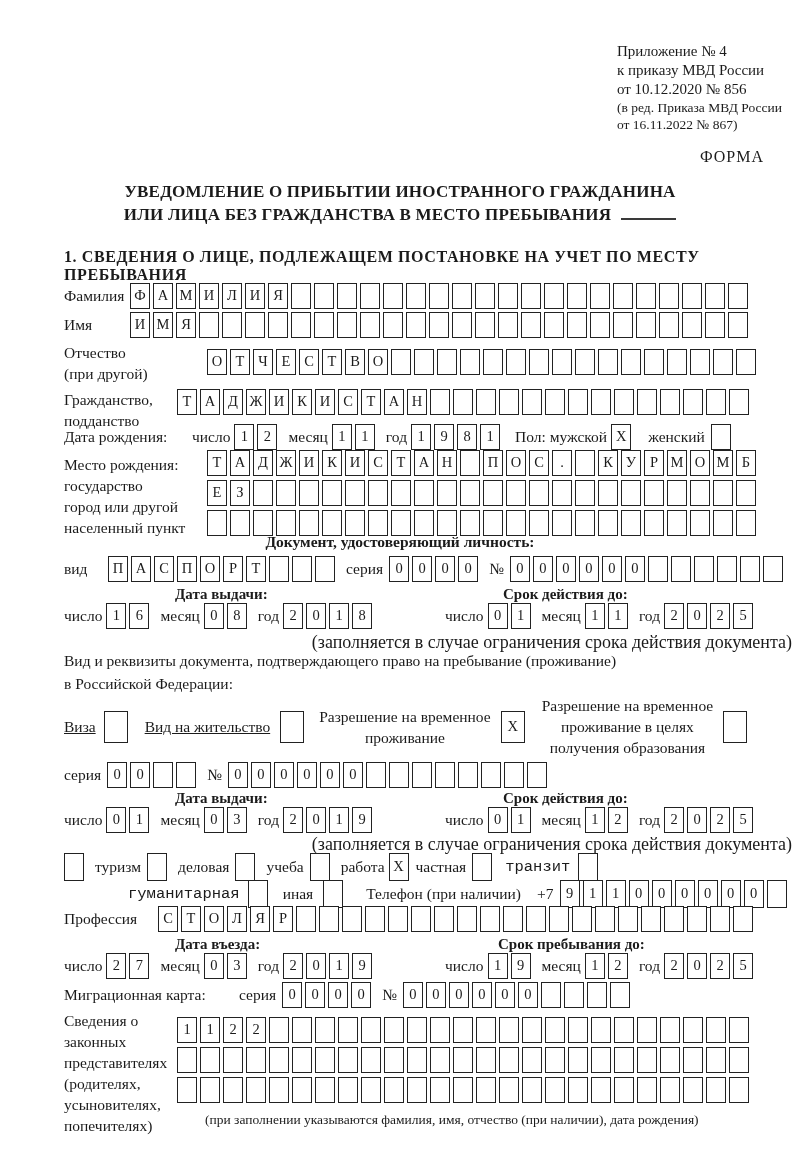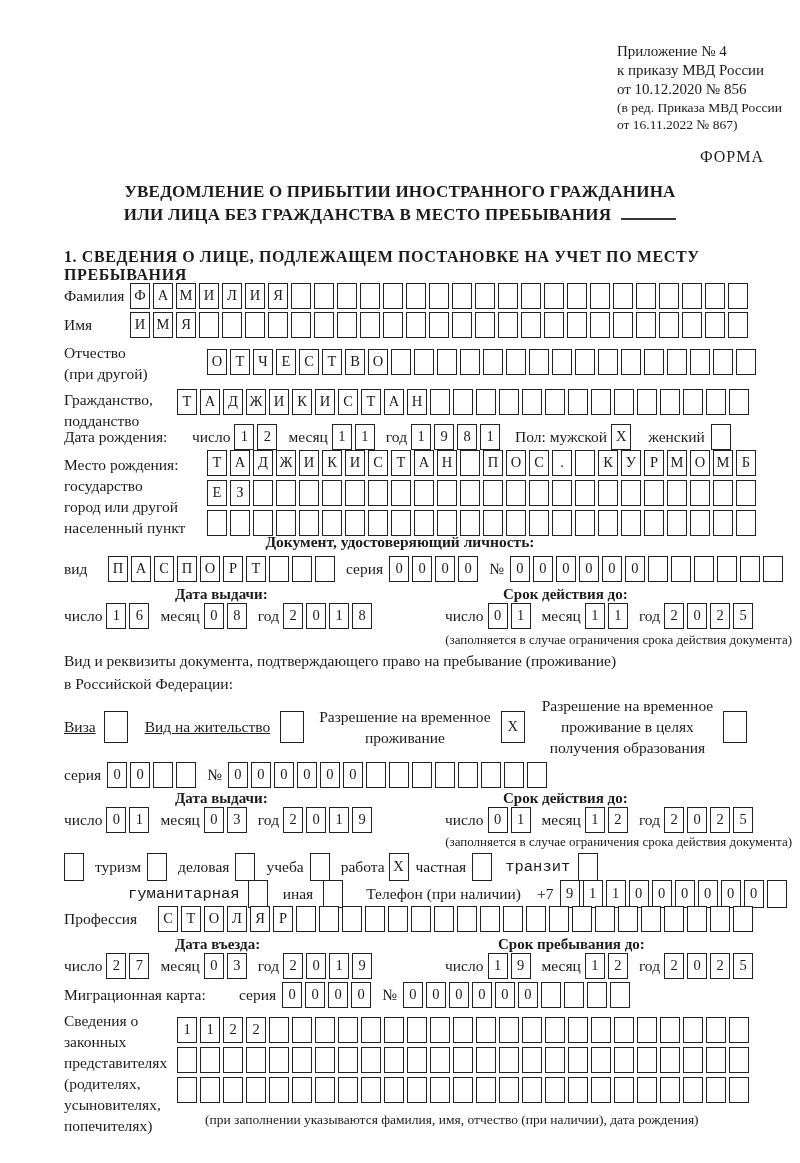--- a/index.html
+++ b/index.html
@@ -17,21 +17,21 @@
   .lblcol{font-size:15.5px;line-height:21px;margin-top:2px;}
   .boxes{display:inline-flex;}
   .bstack .boxes{display:flex;margin-bottom:4px;}
   .box{display:inline-block;box-sizing:border-box;width:20px;height:26px;border:1.8px solid #222;
        margin-right:3px;text-align:center;font-size:14.5px;line-height:23px;background:#fff;}
   .chk .box{width:24px;height:32px;line-height:29px;}
   .chk2 .box{width:20px;height:28px;line-height:25px;}
   .cblock{font-size:15.5px;line-height:21px;text-align:center;}
   .dlbl{position:absolute;font-weight:bold;font-size:15px;}
   .bold-center{position:absolute;left:0;width:100%;text-align:center;font-weight:bold;font-size:15.5px;}
-  .note{position:absolute;right:8px;text-align:right;font-size:13px;}
+  .note{position:absolute;right:8px;text-align:right;font-size:18px;}
   .plain{position:absolute;left:64px;font-size:15.5px;}
   .repsnote{margin-top:9px;margin-left:28px;font-size:13.5px;white-space:nowrap;}
   .w67{width:66px;} .w118{width:118px;} .w143{width:143px;} .w113{width:113px;} .w94{width:94px;} .w147{width:147px;}
   .ml4{margin-left:4px;} .ml8{margin-left:8px;} .ml10{margin-left:10px;}
   .ml12{margin-left:12px;} .ml14{margin-left:14px;} .ml16{margin-left:16px;}
   .ml20{margin-left:20px;} .ml28{margin-left:28px;} .ml70{margin-left:70px;}
   .mr4{margin-right:4px;} .mr6{margin-right:6px;} .mr8{margin-right:8px;font-family:Liberation Mono, monospace;} .mr10{margin-right:10px;} .mr14{margin-right:14px;}
   .mt11{margin-top:17px;}
 </style>
 </head>

